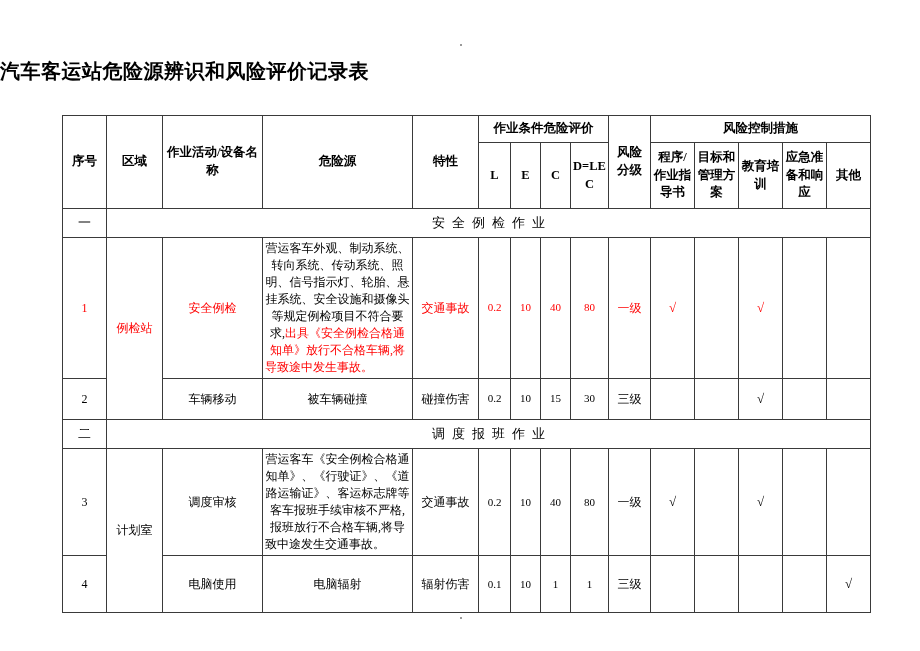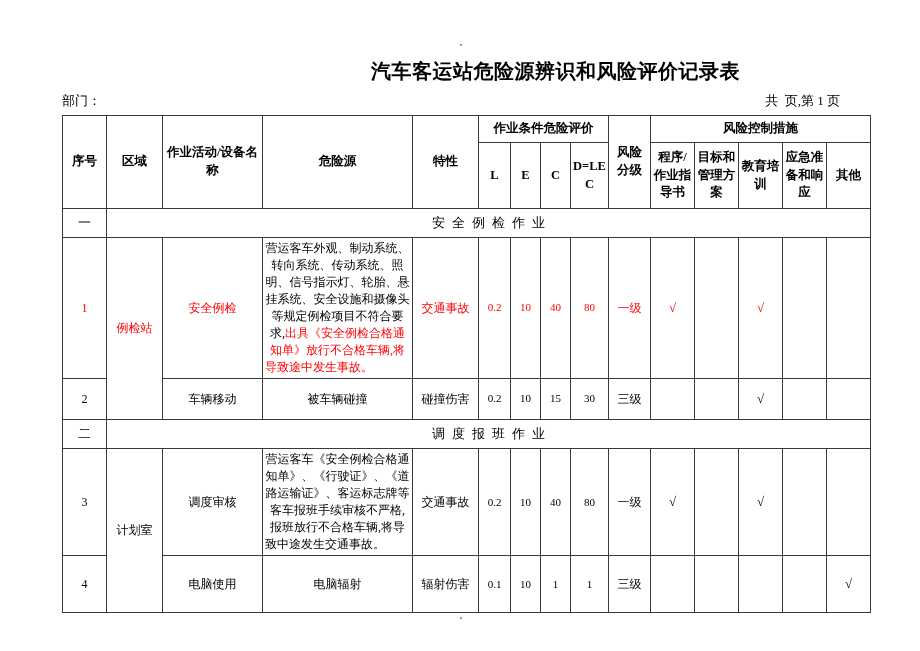--- a/index.html
+++ b/index.html
@@ -35,21 +35,21 @@
     top: 617px;
     width: 2px;
     height: 2px;
     background: #9a9a9a;
   }
   .doc-title {
     position: absolute;
     left: 0;
     top: 58px;
     width: 740px;
-    text-align: right;
+    text-align: left;
     font-size: 20px;
     font-weight: bold;
     letter-spacing: 0.5px;
     font-family: "Liberation Serif", "DejaVu Serif", serif;
   }
   .meta-row {
     position: absolute;
     left: 62px;
     top: 92px;
     width: 796px;
@@ -128,24 +128,20 @@
 </style>
 </head>
 <body>
 
 <div class="page">
 
   <div class="top-dot"></div>
 
   <div class="doc-title">汽车客运站危险源辨识和风险评价记录表</div>
 
-  <div class="meta-row">
-    <span class="meta-left">部门：</span>
-    <span class="meta-right">共  页,第 1 页</span>
-  </div>
 
   <table class="main">
     <colgroup>
       <col style="width:44px">
       <col style="width:56px">
       <col style="width:100px">
       <col style="width:150px">
       <col style="width:66px">
       <col style="width:32px">
       <col style="width:30px">

